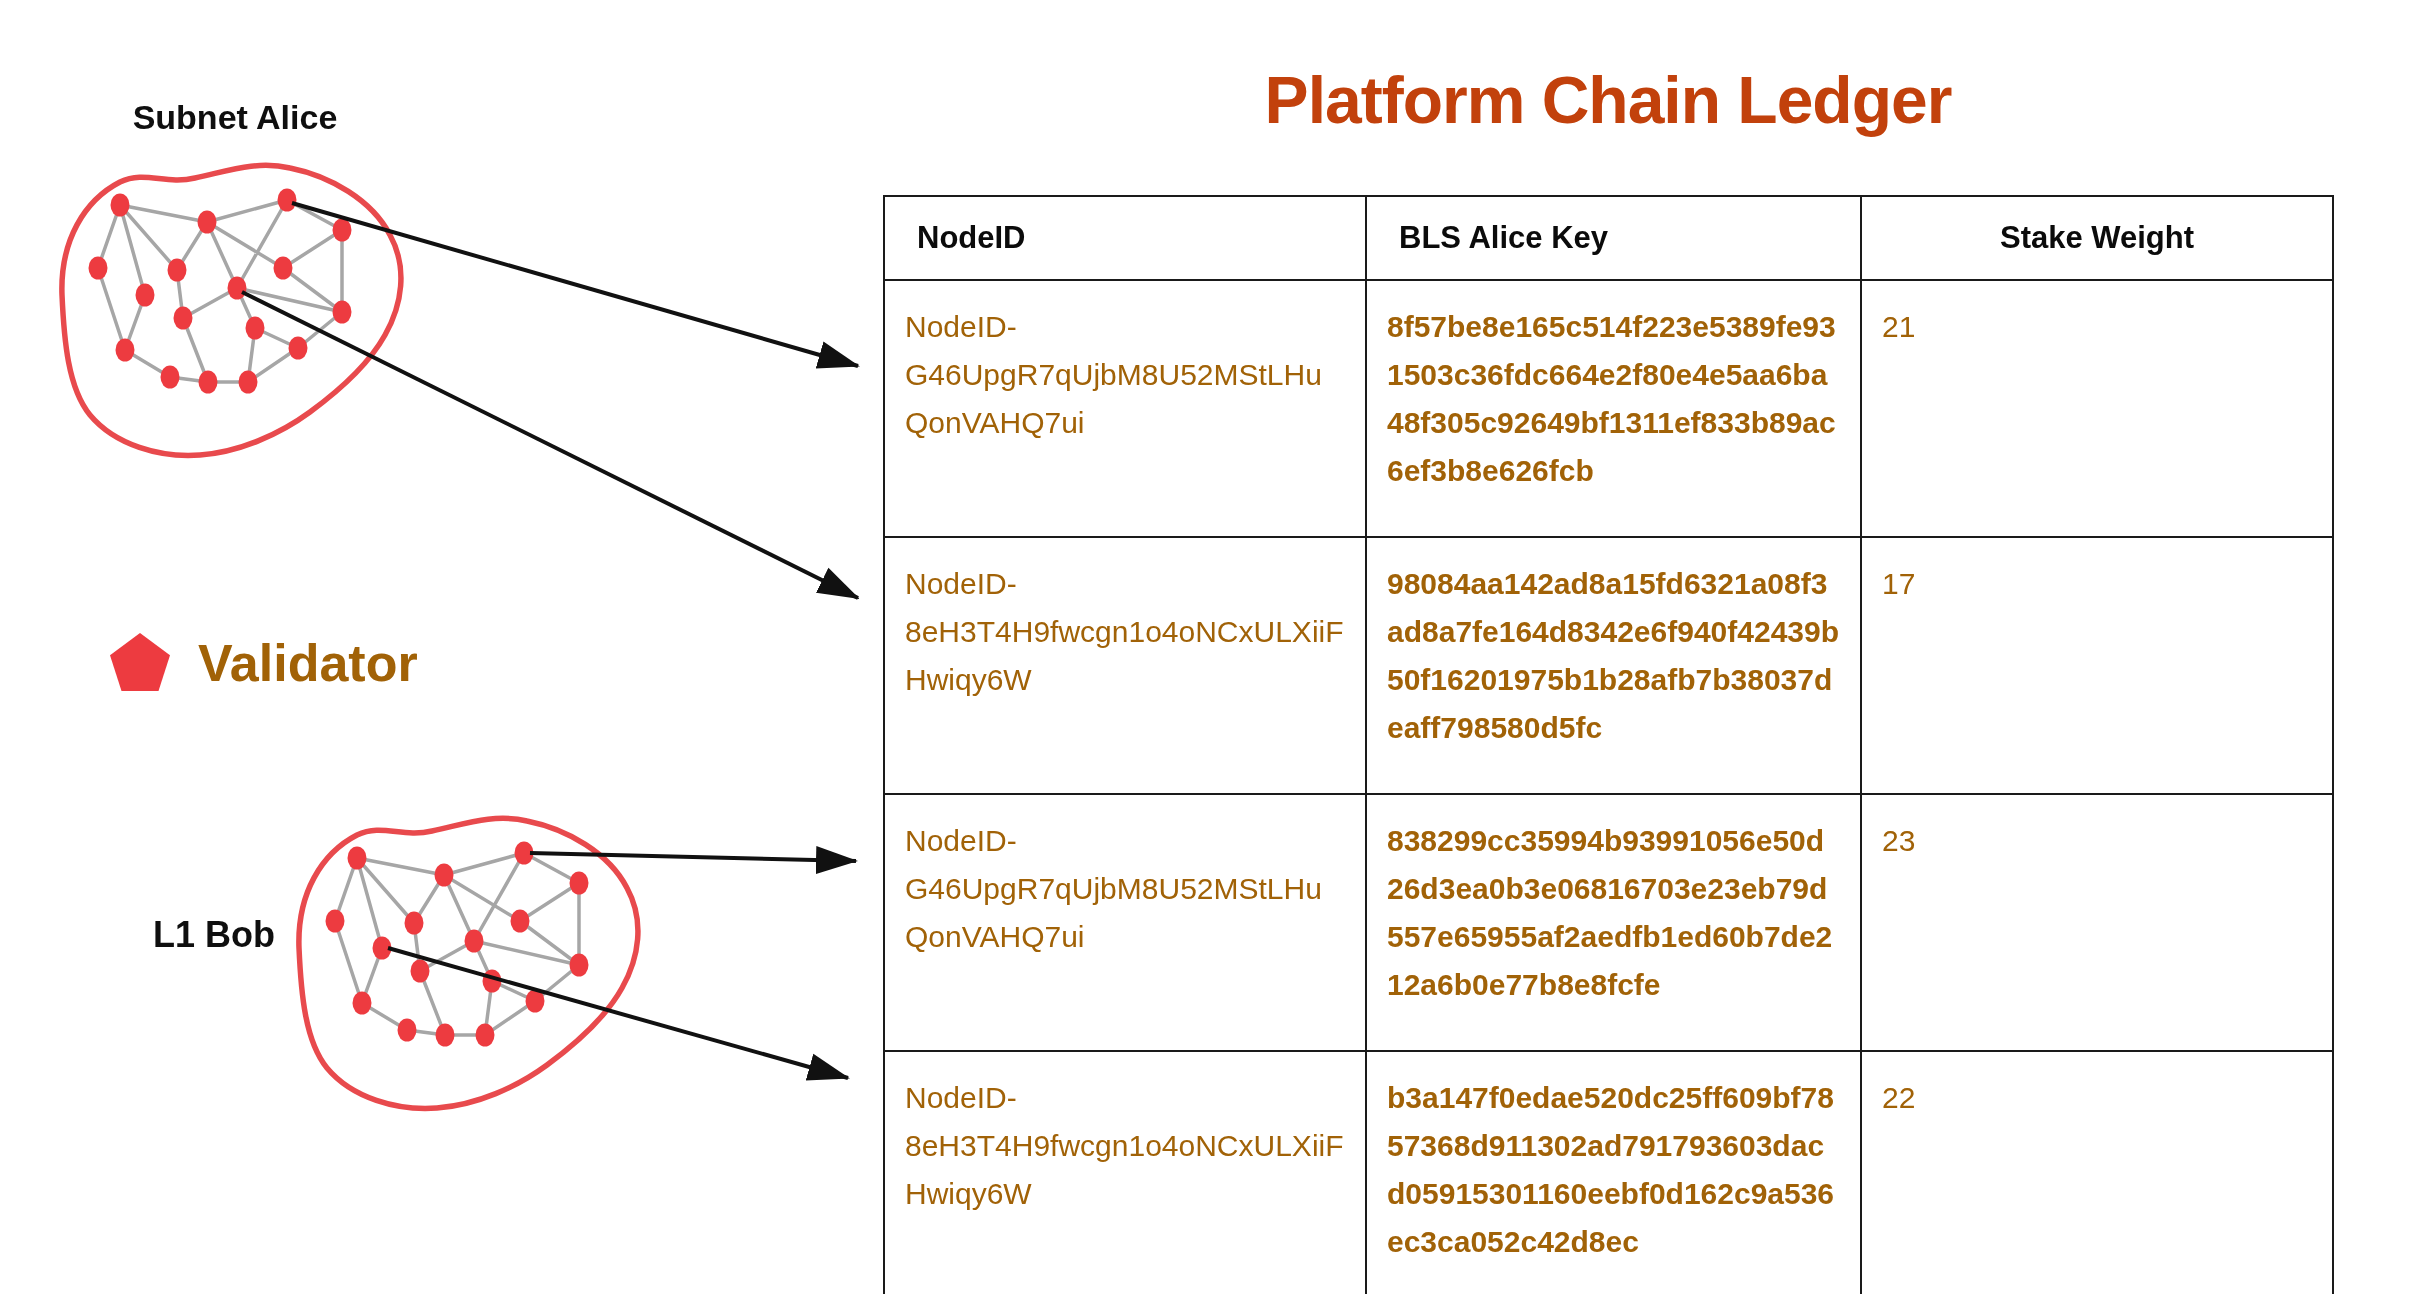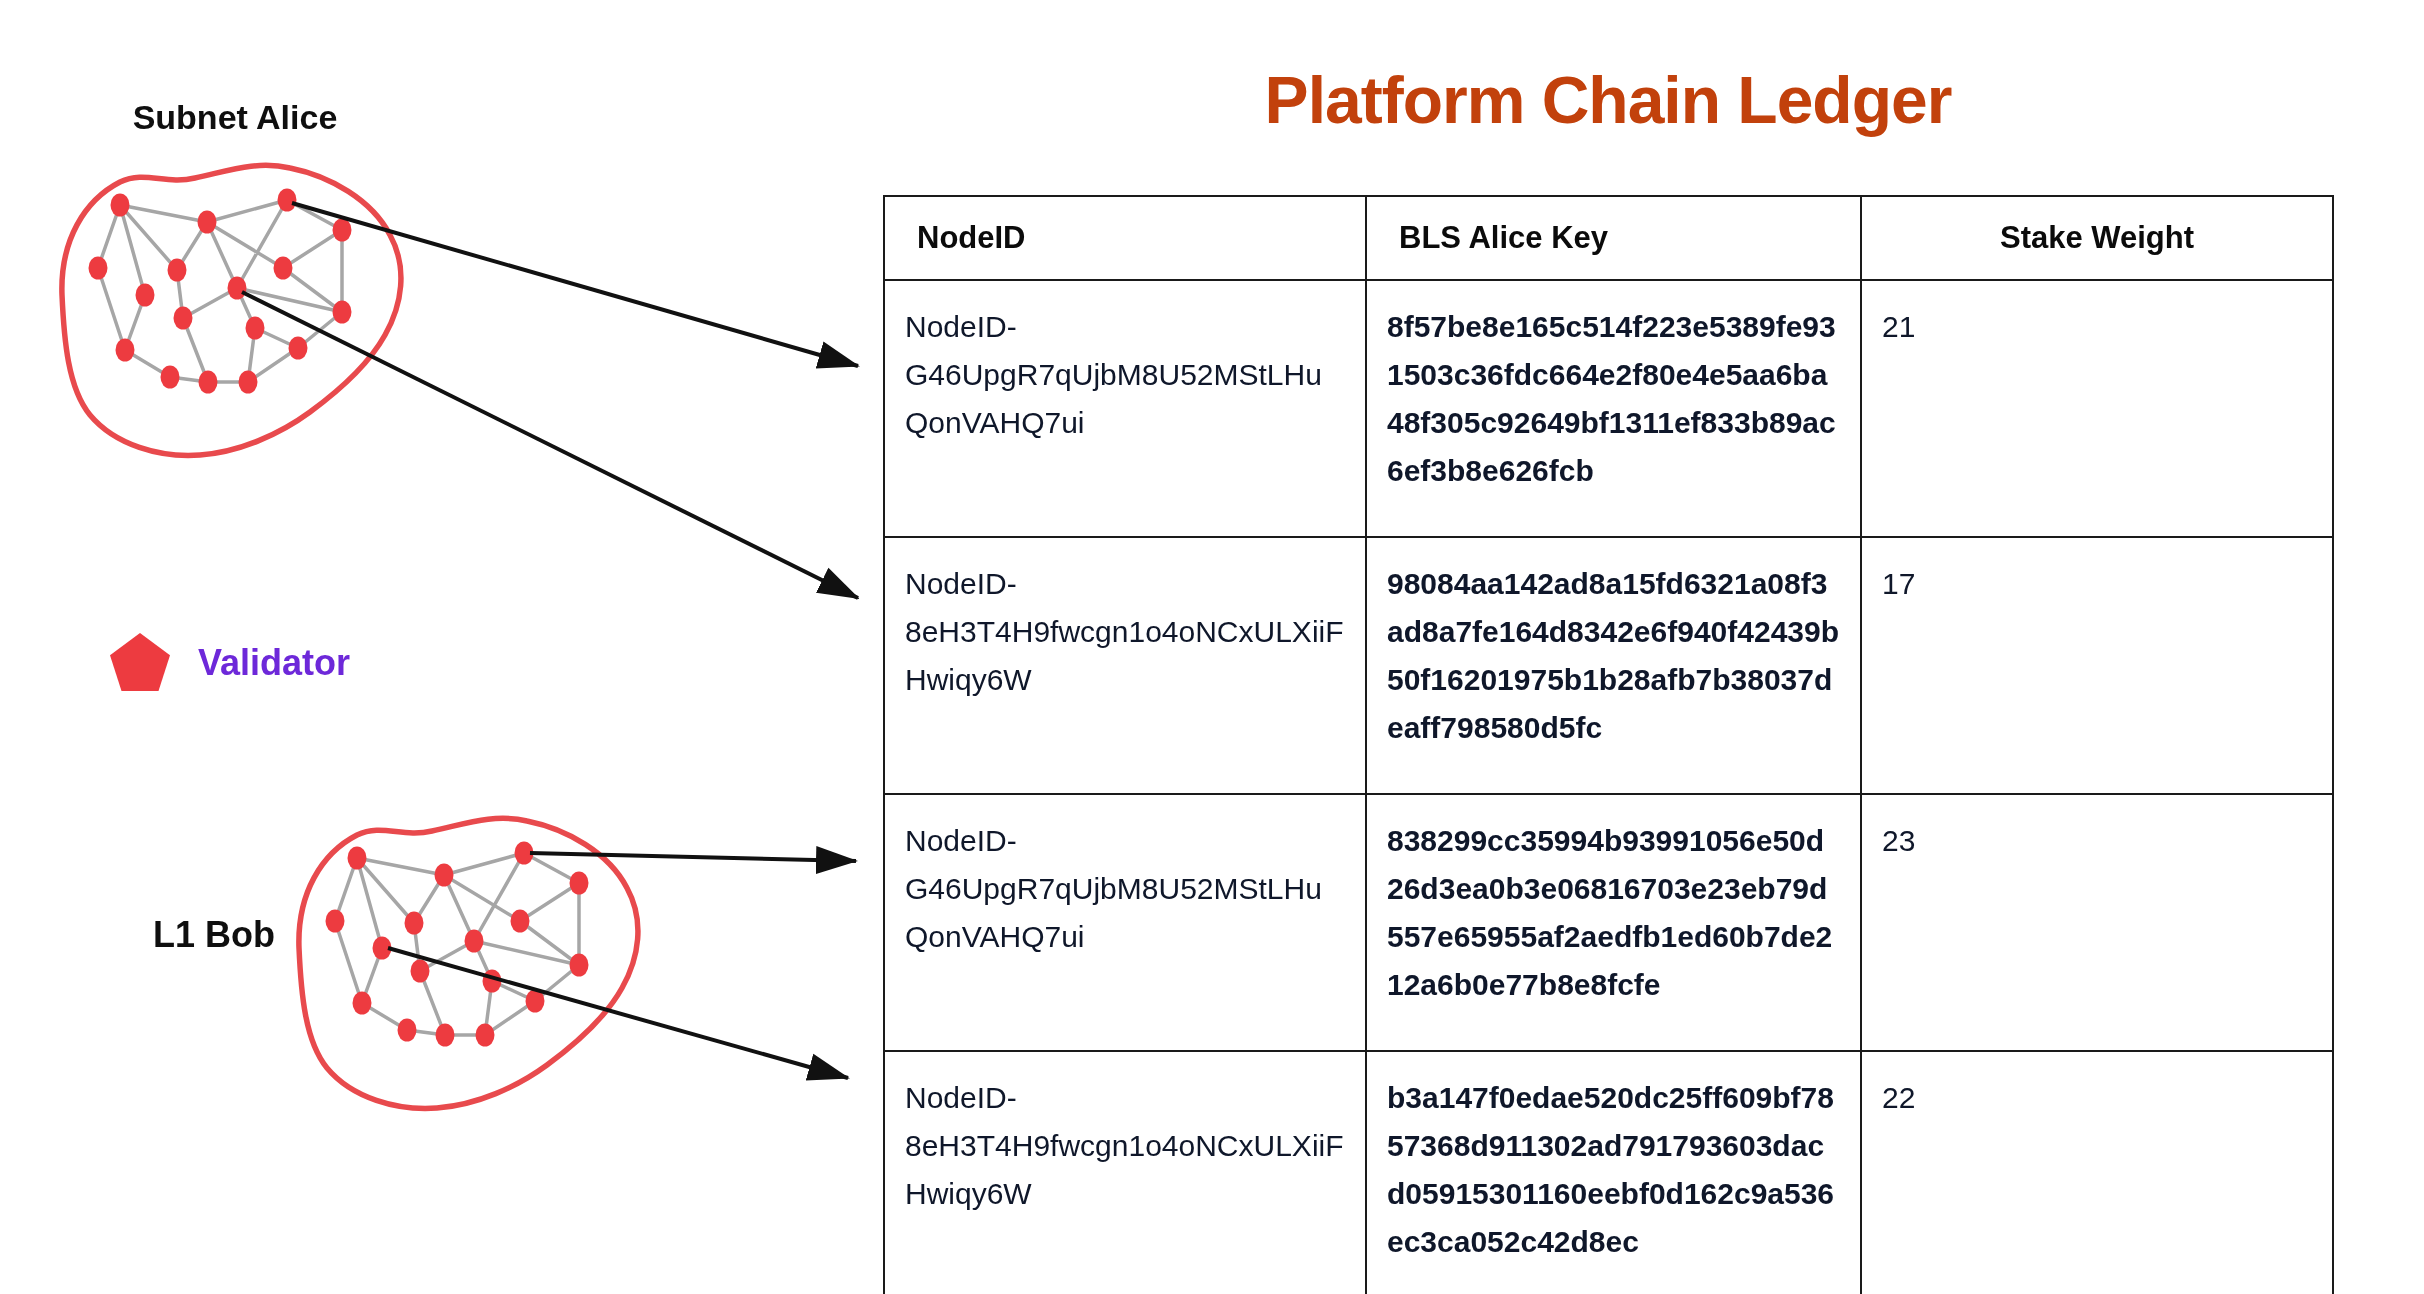--- a/index.html
+++ b/index.html
@@ -14,34 +14,34 @@
   .page-title{
     position:absolute;left:883px;top:62px;width:1450px;
     text-align:center;
     font-size:66px;font-weight:700;letter-spacing:-1px;color:#c2410c;
   }
   
   .cluster-label{position:absolute;font-weight:700;color:#0f0f0f;}
   .alice-label{left:70px;top:98px;width:330px;text-align:center;font-size:34px;}
   .bob-label{left:153px;top:914px;font-size:36px;}
   .legend{position:absolute;left:108px;top:632px;display:flex;align-items:center;gap:26px;}
-  .legend-text{font-size:36px;font-weight:700;color:#6d28d9;}
+  .legend-text{font-size:52px;font-weight:700;color:#a16207;}
   
   .ledger-wrap{position:absolute;left:883px;top:195px;}
   table.ledger{border-collapse:collapse;table-layout:fixed;background:#fff;}
   table.ledger th, table.ledger td{border:2px solid #1a1a1a;}
   table.ledger th{
     height:82px;font-size:31px;font-weight:700;color:#0b0b0b;
     padding:0 32px;vertical-align:middle;
   }
   th.al{text-align:left;}
   th.ac{text-align:center;padding:0;margin-left:26px;}
   table.ledger td{
     height:233px;vertical-align:top;
-    font-size:30px;line-height:48px;color:#0f172a;
+    font-size:30px;line-height:48px;color:#a16207;
     padding:22px 20px 0 20px;
   }
   thead th{border-bottom:3px solid #1a1a1a;}
   td.nodeid{overflow-wrap:break-word;word-break:break-word;}
   td.bls{word-break:break-all;font-weight:bold;}
   td.stake{word-break:normal;}
   
   svg.overlay{position:absolute;left:0;top:0;pointer-events:none;}
   .blob{fill:none;stroke:#E84A4D;stroke-width:5.5px;stroke-linejoin:round;}
   .edges{fill:none;stroke:#A6A6A6;stroke-width:3.5px;}

